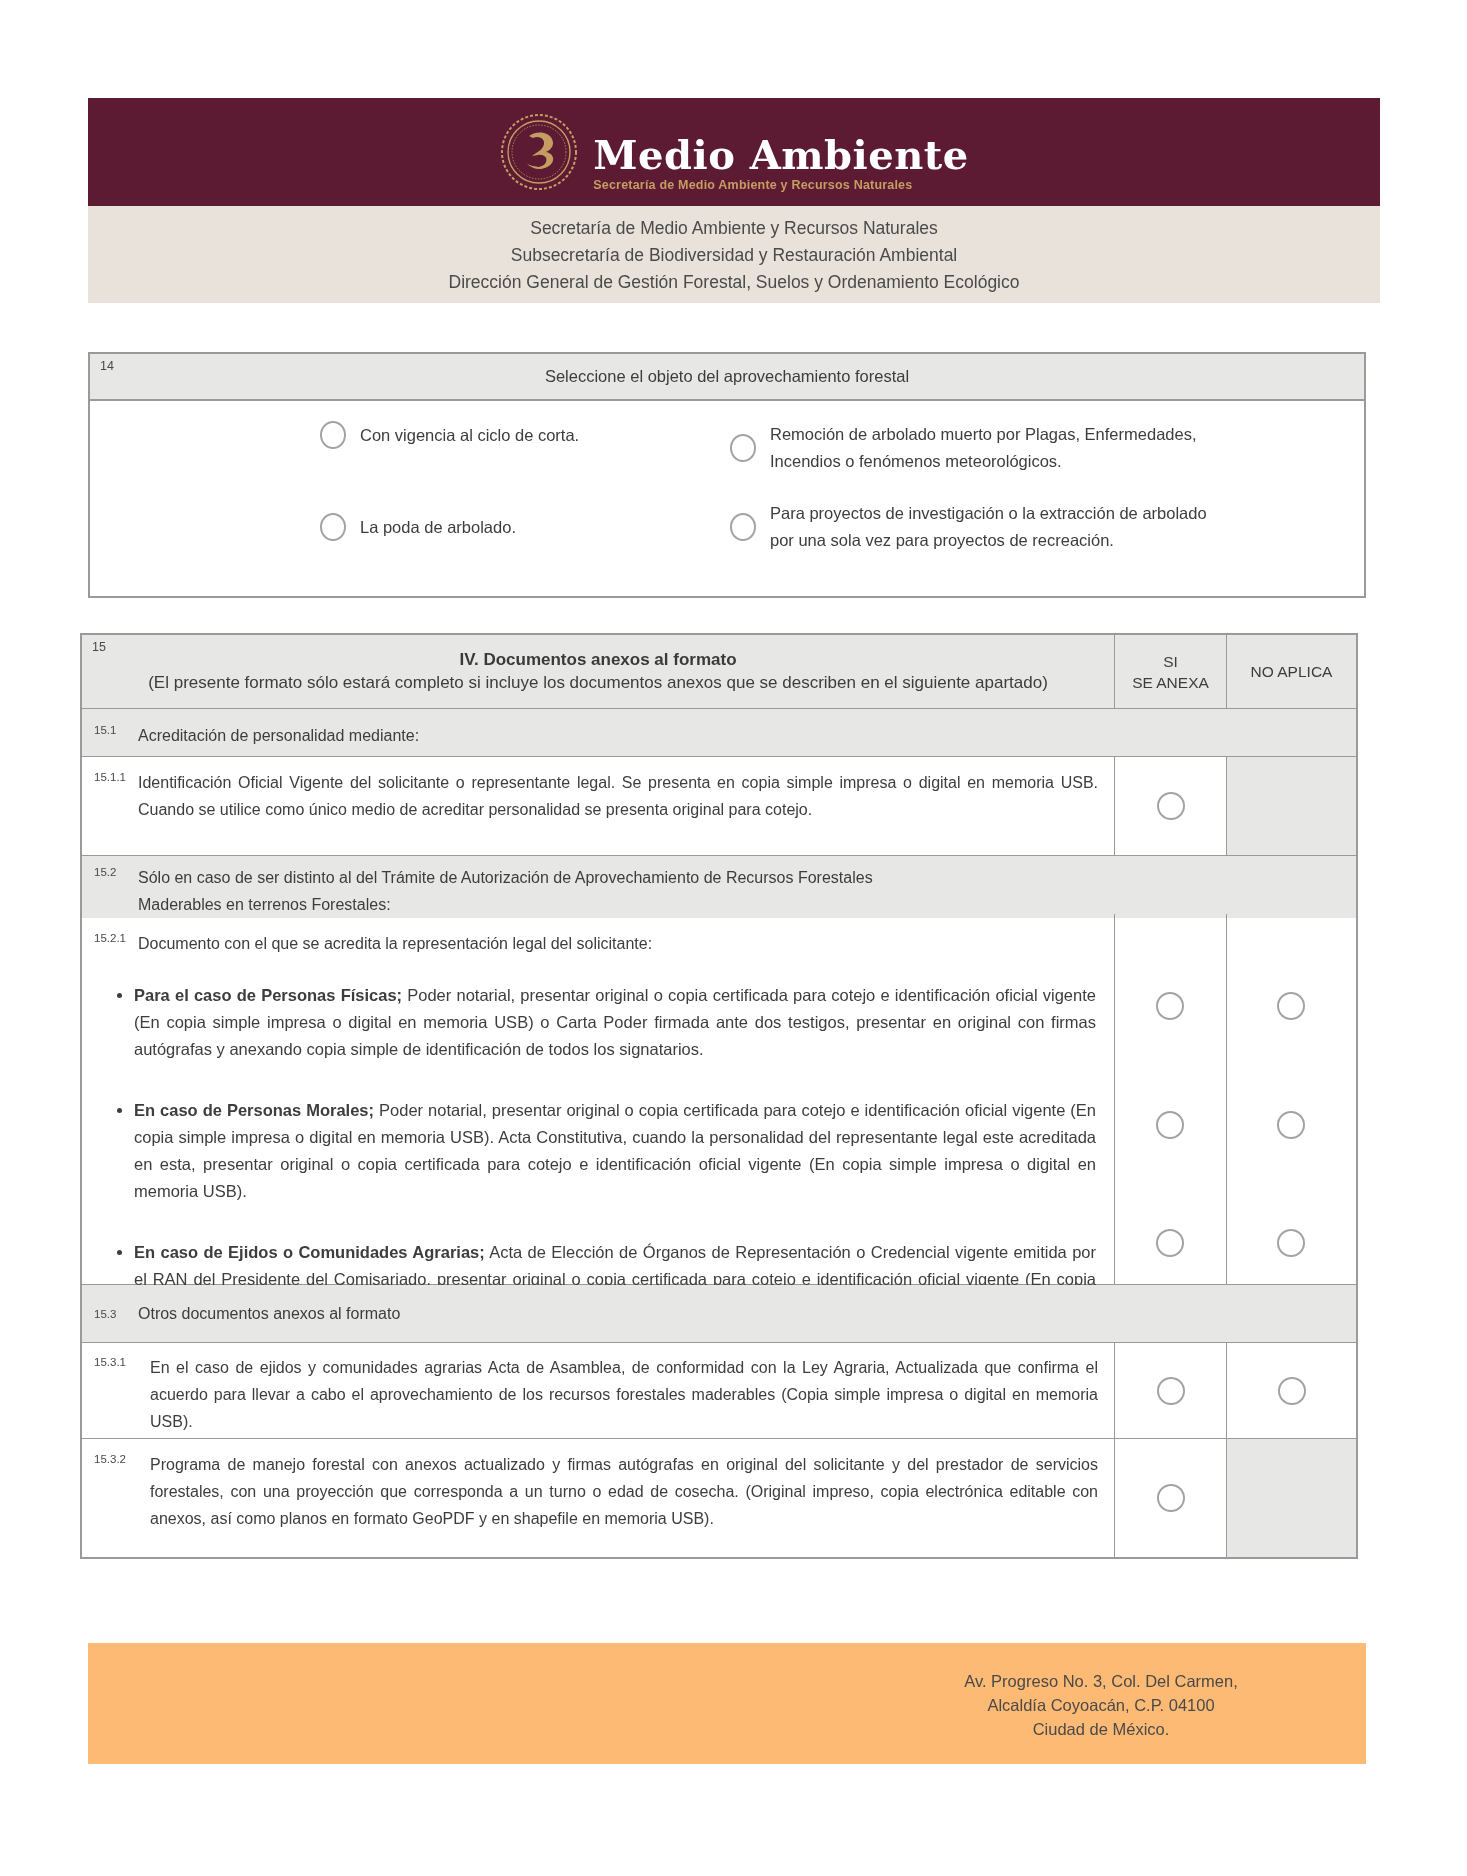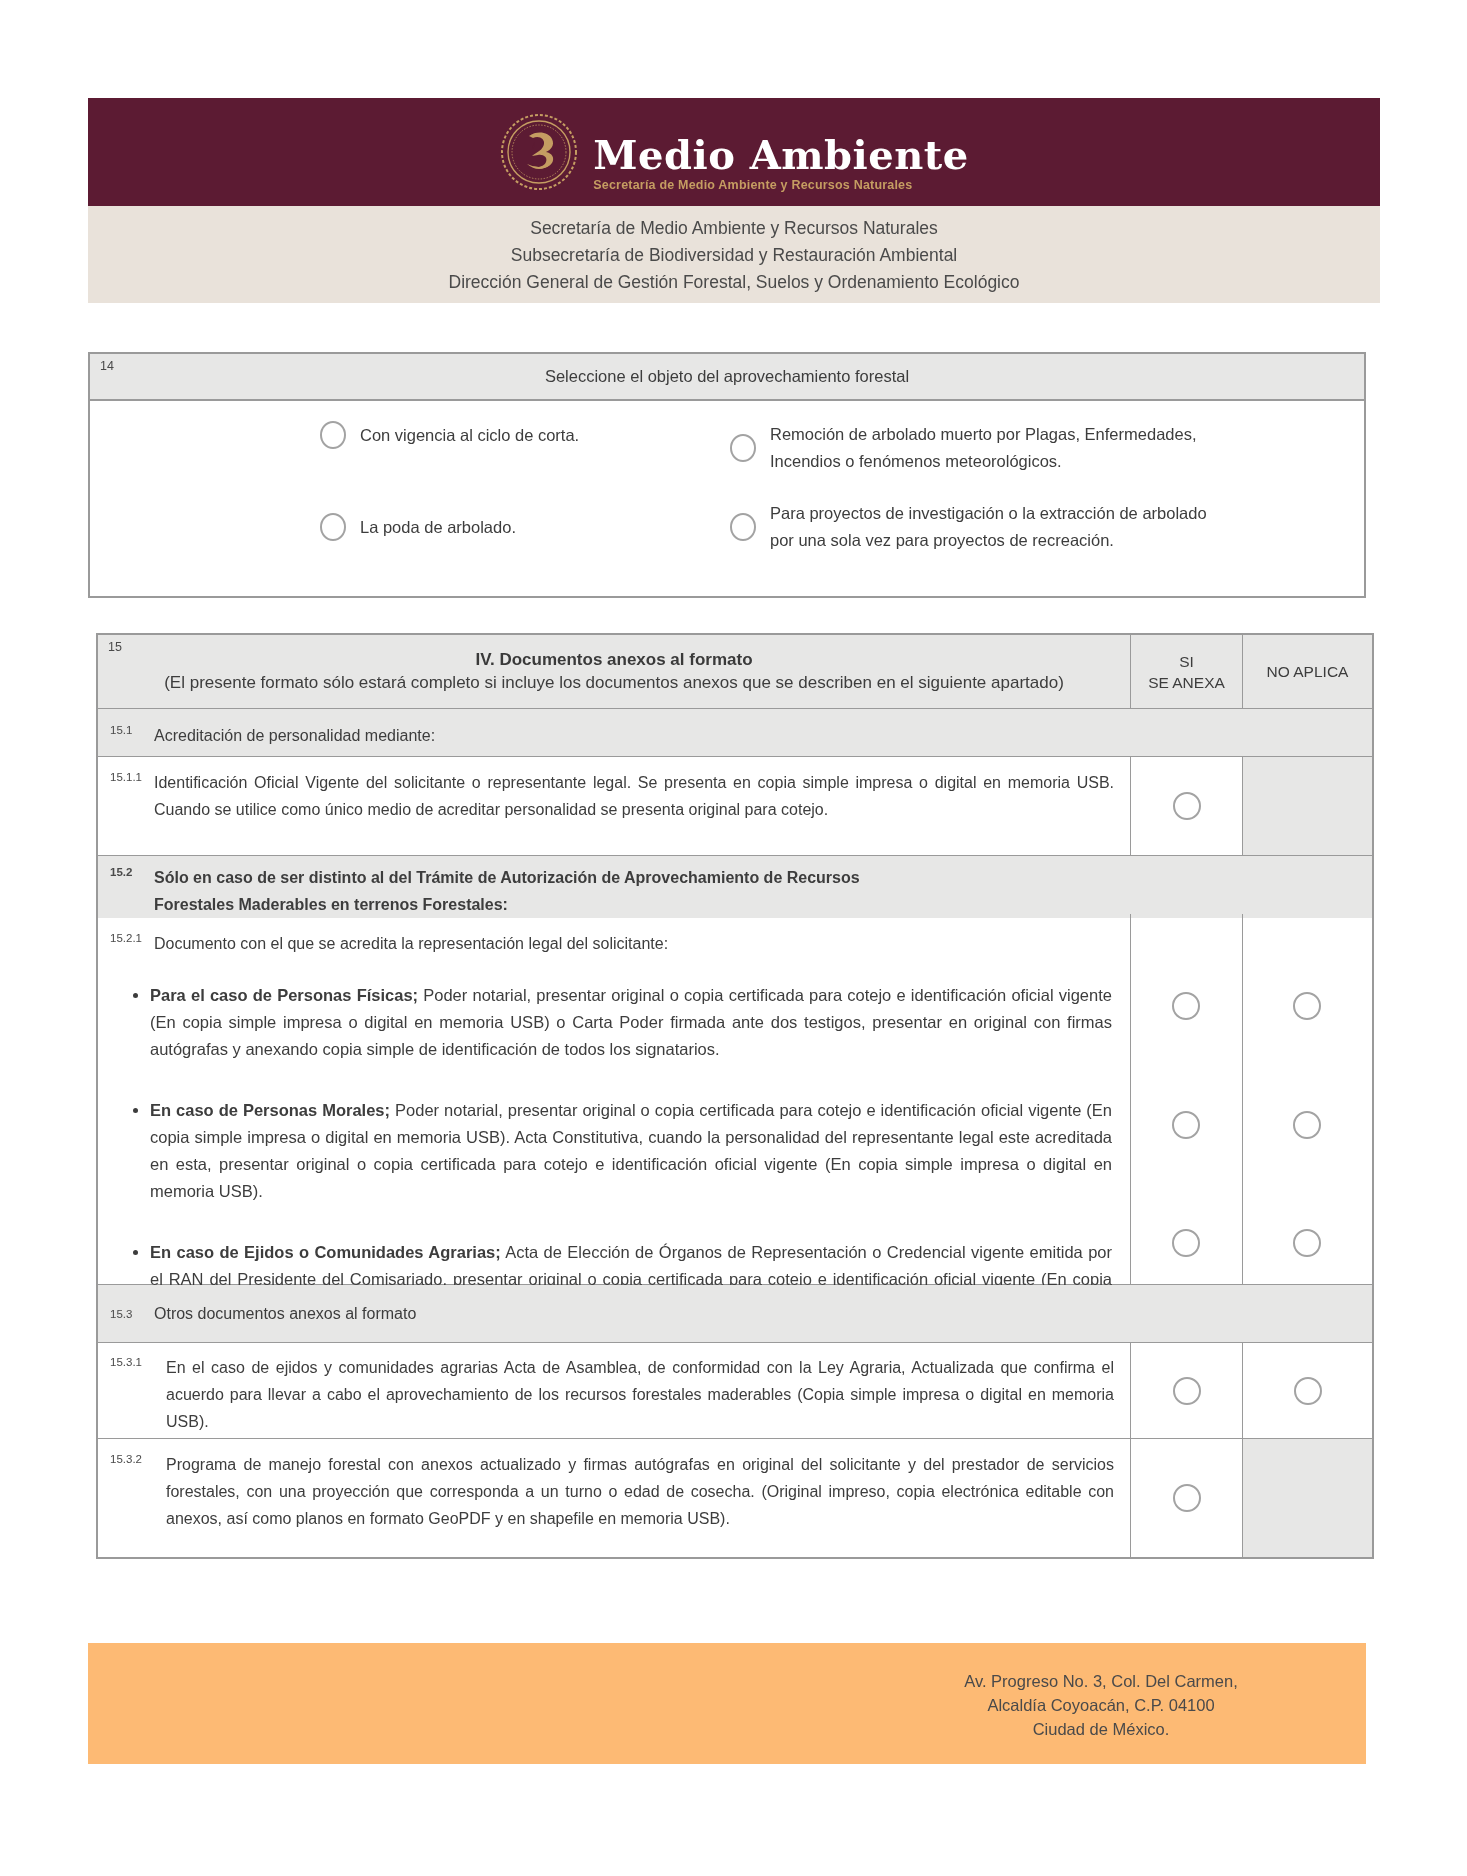--- a/index.html
+++ b/index.html
@@ -36,21 +36,21 @@
   .box14-body { position:relative; height:195px; }
   .opt { position:absolute; display:flex; align-items:center; gap:14px; }
   .opt-label { font-size:16.5px; line-height:27px; color:#3d3d3d; white-space:pre-line; }
   .radio { width:26px; height:28px; border:2px solid #a3a3a3; border-radius:50%; background:#fff; flex:0 0 auto; cursor:pointer; }
   .opt1 { left:230px; top:20px; }
   .opt2 { left:640px; top:20px; }
   .opt3 { left:230px; top:112px; }
   .opt4 { left:640px; top:99px; }
 
   
-  .table15 { position:absolute; left:96px; top:633px; width:1278px; border:2px solid #9a9a9a; }
+  .table15 { position:absolute; left:80px; top:633px; width:1278px; border:2px solid #9a9a9a; }
   .t-row { display:grid; grid-template-columns:1032px 112px 130px; border-top:1.5px solid #9a9a9a; }
   .t-row:first-child { border-top:none; }
   .cell { position:relative; }
   .c2,.c3 { border-left:1.5px solid #9a9a9a; display:flex; align-items:center; justify-content:center; }
   .gray { background:#E7E7E6; }
   .band { display:block; background:#E7E7E6; padding:12px 16px 10px 12px; }
   .t-head { height:73px; background:#E7E7E6; }
   .t-head .c1 { display:flex; flex-direction:column; align-items:center; justify-content:center; }
   .head-title { font-size:17px; font-weight:bold; color:#3a3a3a; }
   .head-sub { font-size:17px; color:#3d3d3d; margin-top:3px; }
@@ -175,21 +175,21 @@
       <div class="cell c1 row-flex">
         <span class="sup">15.1.1</span>
         <div class="row-text">Identificación Oficial Vigente del solicitante o representante legal. Se presenta en copia simple impresa o digital en memoria USB. Cuando se utilice como único medio de acreditar personalidad se presenta original para cotejo.</div>
       </div>
       <div class="cell c2">
         <div class="flex-radio"></div>
       </div>
       <div class="cell c3 gray"></div>
     </div>
 
-    <div class="t-row r15-2" style="grid-template-columns:1fr;font-weight:bold;">
+    <div class="t-row r15-2" style="grid-template-columns:1fr;">
       <div class="cell band row-flex">
         <span class="sup">15.2</span>
         <div class="row-text" style="max-width:760px;">Sólo en caso de ser distinto al del Trámite de Autorización de Aprovechamiento de Recursos Forestales Maderables en terrenos Forestales:</div>
       </div>
     </div>
 
     <div class="t-row r15-2-1">
       <div class="cell c1">
         <div class="row-flex">
           <span class="sup">15.2.1</span>

